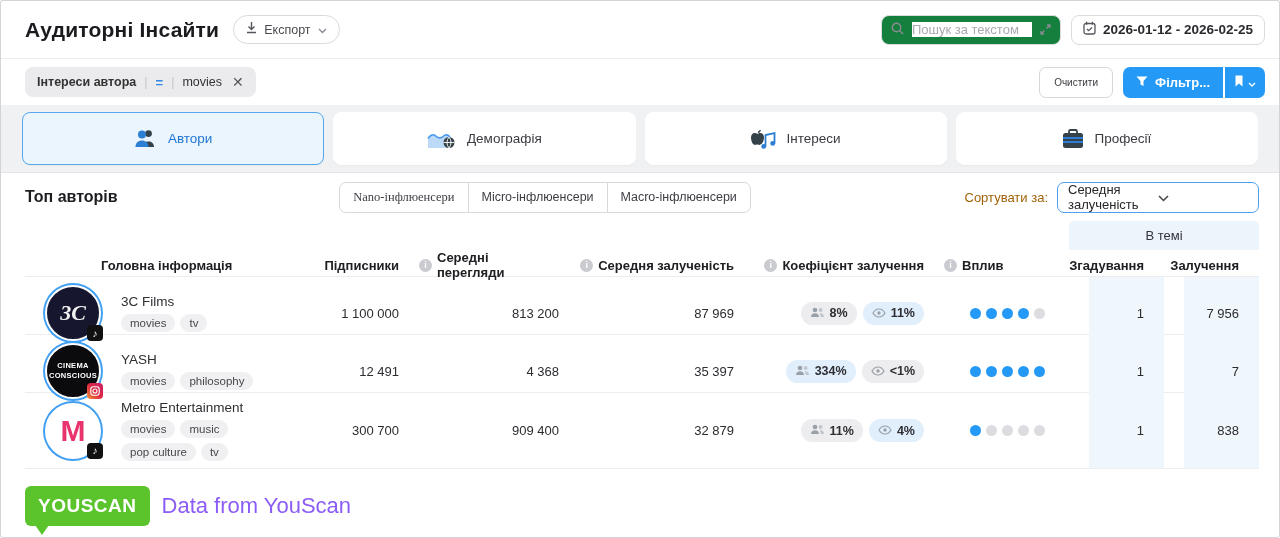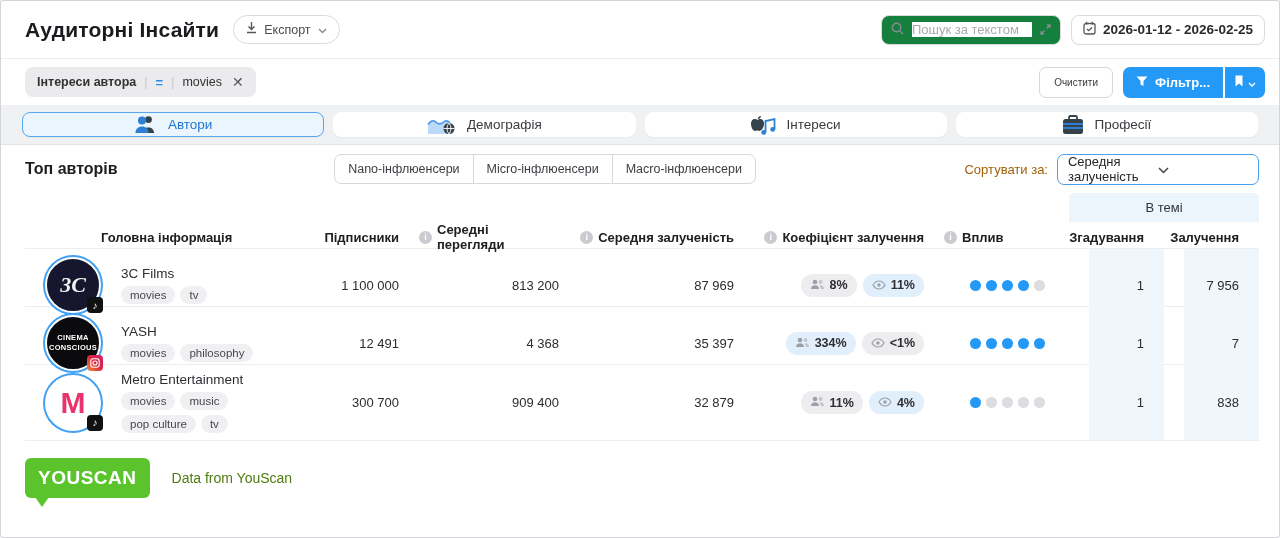--- a/index.html
+++ b/index.html
@@ -26,31 +26,31 @@
   .chip .fld { font-weight:700; }
   .chip .sep { color:#c4c4ca; }
   .chip .op { color:#2e8ae6; font-weight:700; font-size:13px; }
   .chip .x { color:#55555c; font-size:14px; cursor:pointer; padding-left:2px; }
   .clear-btn { height:31px; padding:0 14px; border:1px solid #d6d6db; border-radius:7px; background:#fff; font-size:10px; color:#3c3c42; cursor:pointer; }
   .blue-btn { height:31px; display:flex; align-items:center; gap:7px; padding:0 13px; border:none;
     background:#2499f5; color:#fff; font-size:13px; font-weight:700; cursor:pointer; }
   .filter-btn { border-radius:7px 0 0 7px; margin-left:10px; }
   .bm-btn { border-radius:0 7px 7px 0; margin-left:2px; padding:0 9px; gap:4px; }
   
-  .tabs { height:40px; background:#f0f1f3; border-bottom:1px solid #e4e4e8; display:flex; gap:9px; padding:7px 21px; }
+  .tabs { height:68px; background:#f0f1f3; border-bottom:1px solid #e4e4e8; display:flex; gap:9px; padding:7px 21px; }
   .tab { flex:1; background:#fff; border:1px solid #fff; border-radius:8px; display:flex; align-items:center; justify-content:center; gap:10px;
     font-size:13.5px; color:#3a3a40; cursor:pointer; box-shadow:0 1px 1px rgba(0,0,0,.03); }
   .tab.active { background:#eaf5fe; border-color:#56a7ee; color:#1f76d2; font-weight:400; }
   .tab .ticon { display:flex; align-items:center; }
   
   .sect { height:48px; display:flex; align-items:center; padding:0 20px 0 24px; }
   .sect-title { font-size:16px; font-weight:700; color:#1d1d21; }
   .segs { display:flex; margin:0 auto; }
   .seg { border:1px solid #d8d8dc; background:#fff; padding:7px 13px; font-size:12.5px; color:#3d3d44; cursor:pointer; margin-left:-1px; }
-  .seg:first-child { border-radius:7px 0 0 7px; margin-left:8px; }
+  .seg:first-child { border-radius:7px 0 0 7px; margin-left:8px;font-family:Liberation Serif, serif; }
   .seg:last-child { border-radius:0 7px 7px 0; }
   .sort-lbl { font-size:13px; color:#a16207; margin-right:9px; }
   .sort-box { width:202px; height:31px; border:1.5px solid #4aa0ee; border-radius:7px; background:#fff;
     display:flex; align-items:center; padding:0 10px; font-size:13px; color:#26262b; cursor:pointer; }
   .sort-box span { flex:1; }
   
   .tbl { margin:0 20px 0 24px; width:1234px; }
   .grid { display:grid; grid-template-columns:76px 1fr 105px 160px 175px 190px 125px 95px 95px; }
   .band-row { height:29px; }
   .band { grid-column:8 / 11; background:#ecf4fc; border-radius:5px 5px 0 0; display:flex; align-items:center; justify-content:center;
@@ -87,27 +87,27 @@
   .coef-cell { justify-content:flex-end; gap:6px; padding-right:20px; }
   .pill { display:inline-flex; align-items:center; gap:5px; height:23px; padding:0 9px; border-radius:12px; background:#ededef; }
   .pill b { font-size:12.5px; color:#2e2e33; font-weight:700; }
   .pill-blue { background:#e1effc; }
   .pill-gray { background:#ededef; }
   .infl-cell { padding-left:6px; gap:5px; }
   .dot { width:11px; height:11px; border-radius:50%; background:#dcdce1; display:inline-block; }
   .dot.on { background:#2499f5; }
   .r1 { height:58px; } .r2 { height:58px; } .r3 { height:77px; }
   
-  .foot { display:flex; align-items:center; padding:17px 24px 0; gap:22px; }
+  .foot { display:flex; align-items:center; padding:17px 24px 0; gap:12px; }
   .ys-logo { position:relative; background:#5bc42c; border-radius:6px; height:40px; padding:0 13px;
     display:flex; align-items:center; }
   .ys-logo span { color:#fff; font-weight:700; font-size:19px; letter-spacing:.5px; }
   .ys-logo::after { content:""; position:absolute; left:10px; bottom:-9px; width:0; height:0;
     border-left:7px solid transparent; border-right:7px solid transparent; border-top:10px solid #5bc42c; }
-  .foot-text { font-size:14px; color:#4d7c0f; }
+  .foot-text { font-size:22px; color:#8b5cf6; }
   svg { flex:0 0 auto; }
 </style>
 </head>
 <body>
 
 <div class="card">
 
   <div class="hdr">
     <div class="title">Аудиторні Інсайти</div>
     <button class="export-btn">

